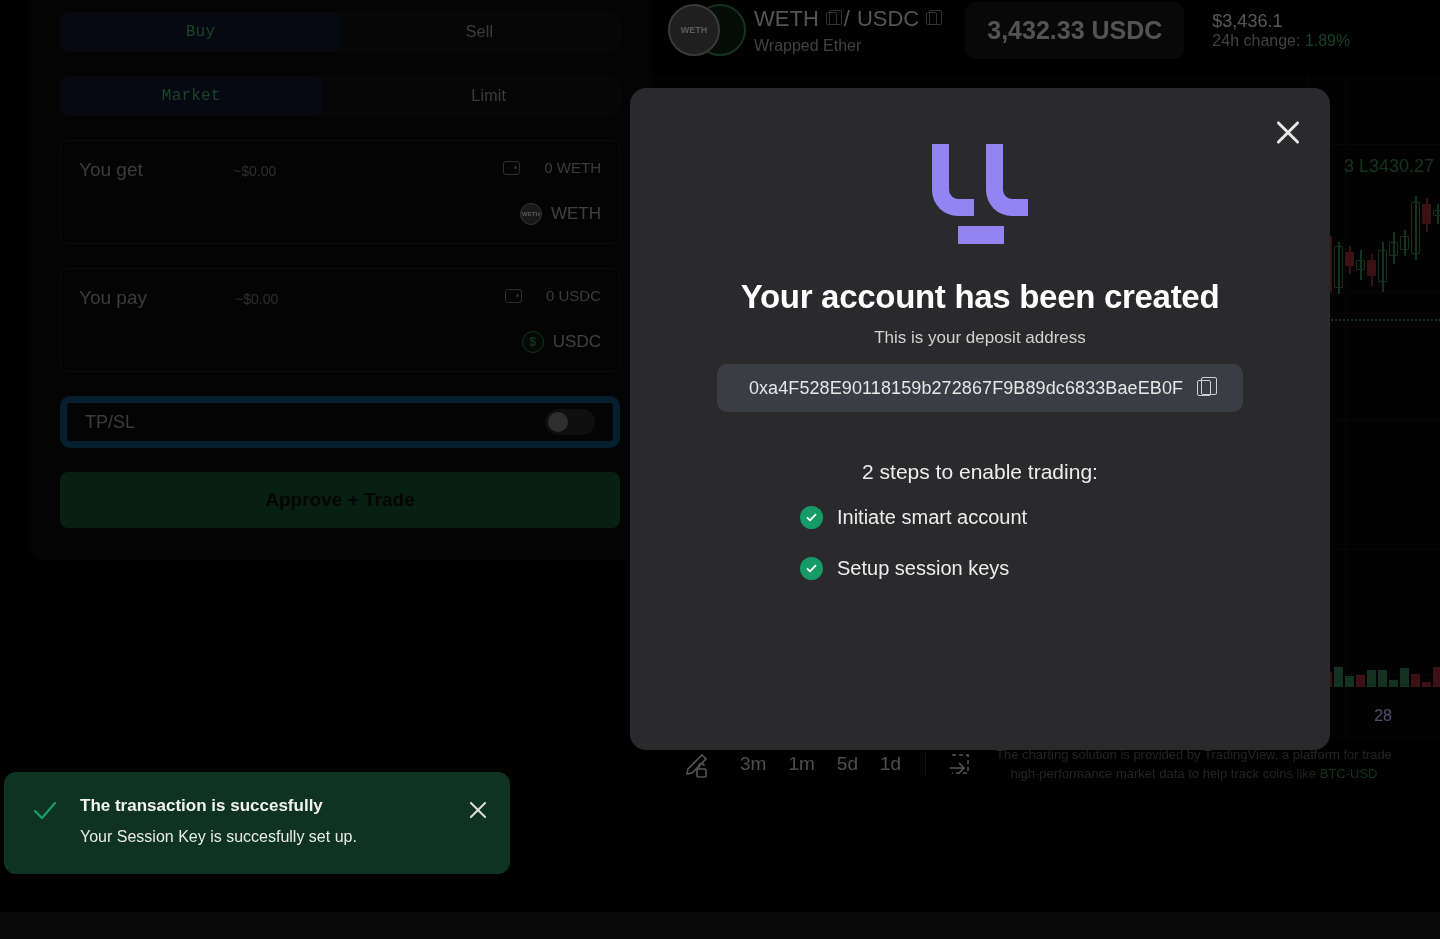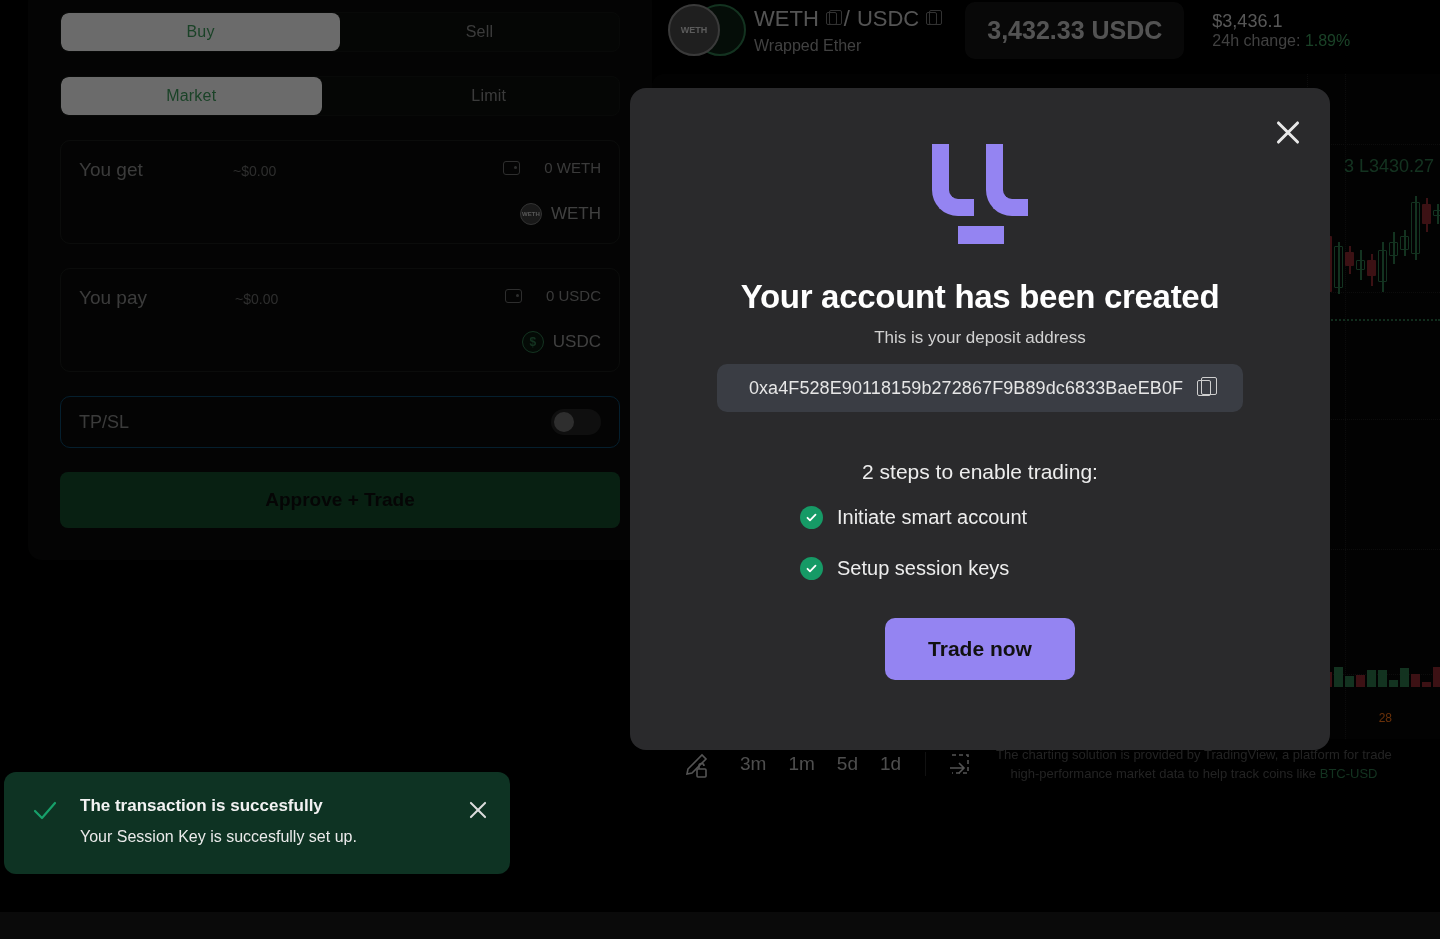--- a/index.html
+++ b/index.html
@@ -23,21 +23,21 @@
     display: flex; width: 560px; height: 40px;
     border-radius: 8px; overflow: hidden;
     background: #0d0f0d;
     border: 1px solid #141714;
   }
   .seg + .seg { margin-top: 24px; gap: 37px; }
   .seg-btn {
     flex: 1; display: flex; align-items: center; justify-content: center;
     font-size: 16px; color: #8d8d8d; letter-spacing: .2px;
   }
-  .seg-btn.active { background: #ffffff; color: #3f9e5e; border-radius: 8px; }
+  .seg-btn.active { background: #0f172a; color: #3f9e5e; border-radius: 8px; font-family: Liberation Mono, monospace; }
 
   .field {
     width: 560px; height: 104px; margin-top: 24px;
     border: 1px solid #1b1d1b; border-radius: 10px;
     position: relative; background: transparent;
   }
   .field-label {
     position: absolute; left: 18px; top: 18px;
     font-size: 19px; color: #8e8e8e;
   }
@@ -59,21 +59,21 @@
   .coin {
     width: 22px; height: 22px; border-radius: 50%;
     display: flex; align-items: center; justify-content: center;
     font-size: 6px; font-weight: bold;
   }
   .coin-weth { background: #3c3c3c; border: 1.5px solid #7a7a7a; color: #cfcfcf; }
   .coin-usdc { background: #0b1a10; border: 1.5px solid #2f7a4d; color: #2f7a4d; font-size: 12px; }
 
   .tpsl {
     width: 560px; height: 52px; margin-top: 24px;
-    border: 1px solid #0c4a6e; border-radius: 10px;
+    border: 7px solid #0c4a6e; border-radius: 10px;
     display: flex; align-items: center; justify-content: space-between;
     padding: 0 18px;
   }
   .tpsl-label { font-size: 18px; color: #8e8e8e; }
   .toggle { width: 50px; height: 26px; border-radius: 13px; background: #242424; position: relative; }
   .toggle::after { content:""; position:absolute; left:3px; top:3px; width:20px; height:20px; border-radius:50%; background:#6e6e6e; }
 
   .approve-btn {
     width: 560px; height: 56px; margin-top: 24px;
     background: #144d2d; border-radius: 8px; border: none;
@@ -122,21 +122,21 @@
     position: absolute; right: 6px; top: 82px;
     font-size: 18px; color: #2f7a4d; white-space: nowrap;
   }
   .grid-v { position:absolute; top:0; bottom:0; width:1px; border-left:1px dotted #1e1e1e; }
   .grid-h { position:absolute; left:0; right:0; height:1px; border-top:1px dotted #1e1e1e; }
   .dotted-line { position:absolute; left:640px; right:0; top:245px; border-top: 2px dotted #2a6b46; }
   .candle { position: absolute; width: 9px; }
   .candle .wick { position:absolute; left:4px; width:1.5px; }
   .candle .body { position:absolute; left:0; width:9px; border-radius:1px; }
   .vol { position: absolute; bottom: 52px; width: 9px; }
-  .date-label { position:absolute; bottom: 14px; font-size: 12px; color: #f97316; }
+  .date-label { position:absolute; bottom: 14px; font-size: 16px; color: #c4b5fd; }
 
   .chart-toolbar {
     position: absolute; left: 666px; top: 740px;
     width: 774px; height: 48px;
     display: flex; align-items: center; gap: 0;
     padding-left: 18px;
   }
   .tb-pencil { width: 34px; height: 34px; position: relative; }
   .tf { font-size: 19px; color: #b9b9b9; margin-left: 22px; }
   .tb-div { width:1px; height:24px; background:#2a2a2a; margin-left: 24px; }
@@ -457,21 +457,20 @@
       <div class="step">
         <span class="check">
           <svg width="13" height="13" viewBox="0 0 13 13">
               <path d="M2.5 6.8 L5 9.3 L10.5 3.6" fill="none" stroke="#fff" stroke-width="1.8" stroke-linecap="round" stroke-linejoin="round"></path>
             </svg>
         </span>
         <span class="step-label">Setup session keys</span>
       </div>
     </div>
 
-    <button class="trade-now">Trade now</button>
   </div>
 
   <div class="toast">
     <span class="toast-check">
       <svg width="26" height="26" viewBox="0 0 26 26">
           <path d="M3 13 L10 20 L23 5" fill="none" stroke="#17a06a" stroke-width="2.2" stroke-linecap="round" stroke-linejoin="round"></path>
         </svg>
     </span>
     <div class="toast-body">
       <div class="toast-title">The transaction is succesfully</div>

